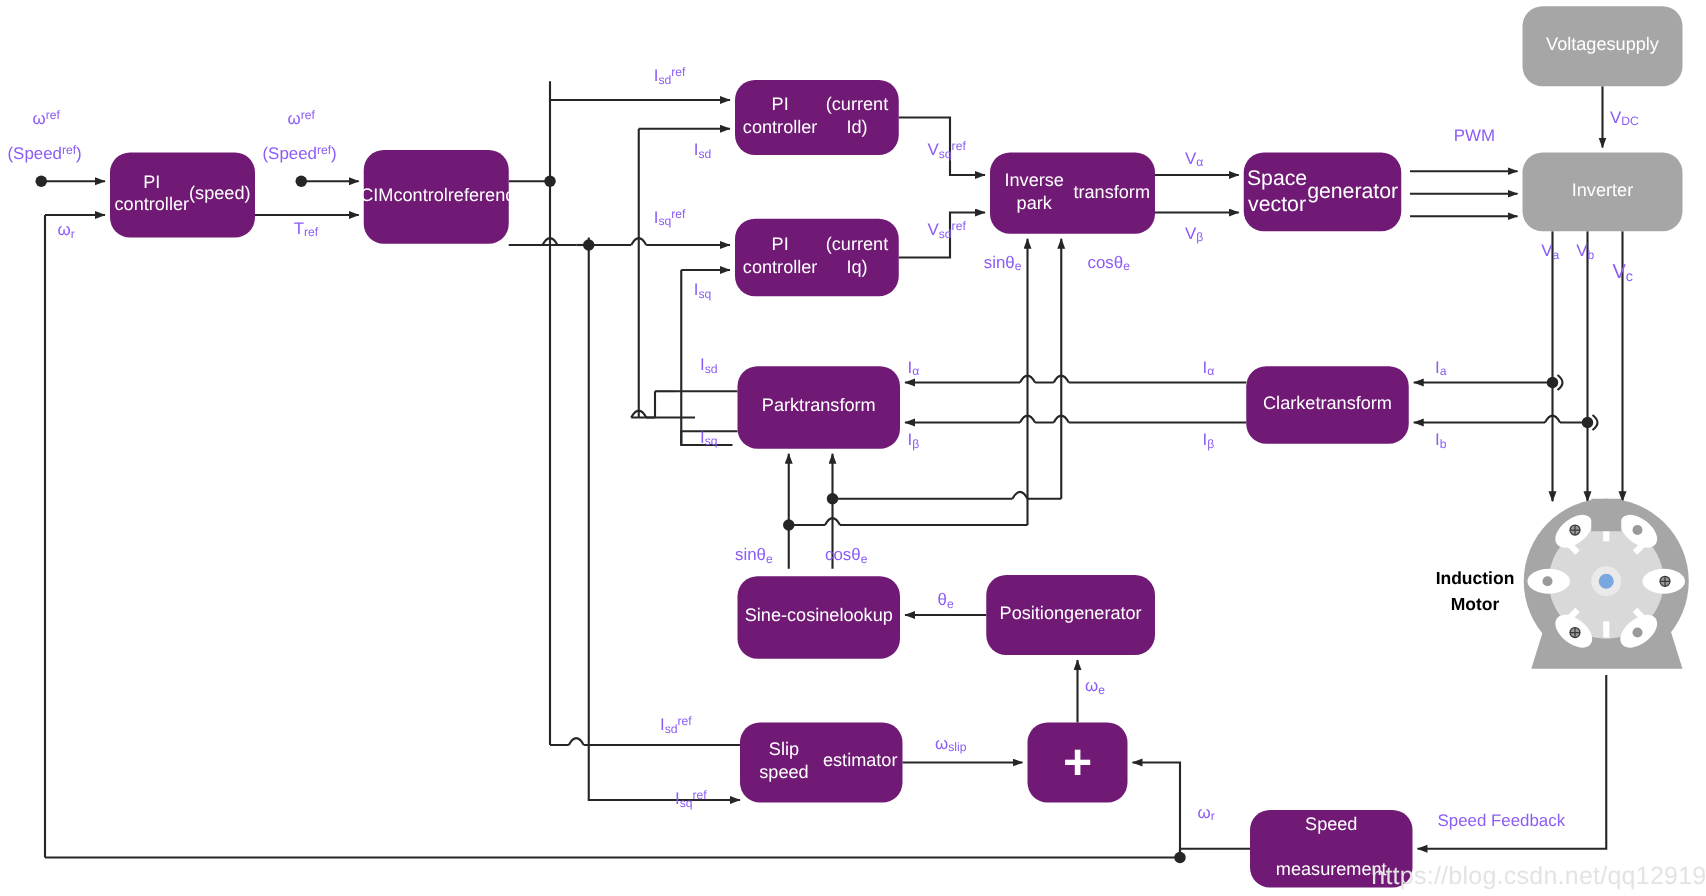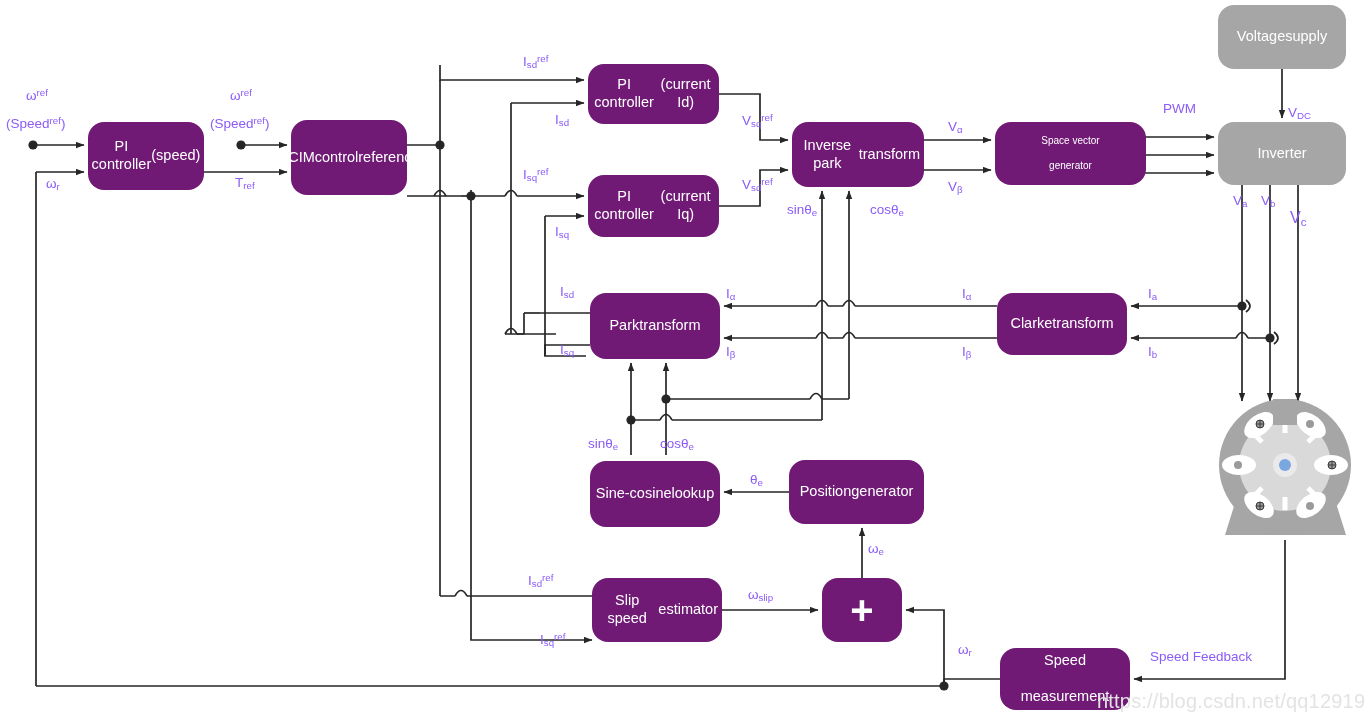--- a/index.html
+++ b/index.html
@@ -184,20 +184,21 @@
           <line x1="115" y1="72" x2="123" y2="72"></line>
           <line x1="119" y1="68" x2="119" y2="76"></line>
         <circle cx="47" cy="113" r="4"></circle>
           <line x1="43" y1="113" x2="51" y2="113"></line>
           <line x1="47" y1="109" x2="47" y2="117"></line>
       </g>
 
       <rect x="60" y="6" width="24" height="26" fill="#a6a6a6"></rect>
     </g>
   </svg>
+  <div class="mtrlabel" id="motor-label" style="left: 1115px; top: 452px; width: 130px; font-size: 14px;"><span>Induction</span><br><span>Motor</span></div>
 
   <div id="blocks-layer">
       <div class="blk blue" style="left: 88px; top: 122px; width: 116px; height: 68px; font-size: 14.5px;">
         <span>PI controller</span>
         <br>
         <span>(speed)</span>
       </div>
       <div class="blk blue" style="left: 291px; top: 120px; width: 116px; height: 75px; font-size: 14.5px;">
         <span>ACIM</span>
         <br>
@@ -213,21 +214,21 @@
       <div class="blk blue" style="left: 588px; top: 175px; width: 131px; height: 62px; font-size: 14.5px;">
         <span>PI controller</span>
         <br>
         <span>(current Iq)</span>
       </div>
       <div class="blk blue" style="left: 792px; top: 122px; width: 132px; height: 65px; font-size: 14.5px;">
         <span>Inverse park</span>
         <br>
         <span>transform</span>
       </div>
-      <div class="blk blue" style="left: 995px; top: 122px; width: 151px; height: 63px; font-size: 10px; flex-direction: column;">
+      <div class="blk blue" style="left: 995px; top: 122px; width: 126px; height: 63px; font-size: 17px;">
         <span>Space vector</span>
         <br>
         <span>generator</span>
       </div>
       <div class="blk gray" style="left: 1218px; top: 5px; width: 128px; height: 64px; font-size: 14.5px;">
         <span>Voltage</span>
         <br>
         <span>supply</span>
       </div>
       <div class="blk gray" style="left: 1218px; top: 122px; width: 128px; height: 63px; font-size: 14.5px;">
@@ -279,21 +280,21 @@
       <div class="lbl" style="left: 555px; top: 113px; font-size: 13.5px;">I<sub>sd</sub></div>
       <div class="lbl" style="left: 523px; top: 167px; font-size: 13.5px;">I<sub>sq</sub><sup>ref</sup></div>
       <div class="lbl" style="left: 555px; top: 225px; font-size: 13.5px;">I<sub>sq</sub></div>
       <div class="lbl" style="left: 742px; top: 113px; font-size: 13.5px;">V<sub>sq</sub><sup>ref</sup></div>
       <div class="lbl" style="left: 742px; top: 177px; font-size: 13.5px;">V<sub>sd</sub><sup>ref</sup></div>
       <div class="lbl" style="left: 787px; top: 203px; font-size: 13.5px;">sinθ<sub>e</sub></div>
       <div class="lbl" style="left: 870px; top: 203px; font-size: 13.5px;">cosθ<sub>e</sub></div>
       <div class="lbl" style="left: 948px; top: 120px; font-size: 13.5px;">V<sub>α</sub></div>
       <div class="lbl" style="left: 948px; top: 180px; font-size: 13.5px;">V<sub>β</sub></div>
       <div class="lbl" style="left: 1148px; top: 102px; font-size: 13.5px; margin-left: 15px;">PWM</div>
-      <div class="lbl" style="left: 1288px; top: 87px; font-size: 13.5px; margin-top: 19px;">V<sub>DC</sub></div>
+      <div class="lbl" style="left: 1288px; top: 87px; font-size: 13.5px;">V<sub>DC</sub></div>
       <div class="lbl" style="left: 1233px; top: 194px; font-size: 13.5px;">V<sub>a</sub></div>
       <div class="lbl" style="left: 1261px; top: 194px; font-size: 13.5px;">V<sub>b</sub></div>
       <div class="lbl" style="left: 1290px; top: 194px; font-size: 16px; margin-top: 15px;">V<sub>c</sub></div>
       <div class="lbl" style="left: 560px; top: 285px; font-size: 13.5px;">I<sub>sd</sub></div>
       <div class="lbl" style="left: 560px; top: 343px; font-size: 13.5px;">I<sub>sq</sub></div>
       <div class="lbl" style="left: 726px; top: 287px; font-size: 13.5px;">I<sub>α</sub></div>
       <div class="lbl" style="left: 726px; top: 345px; font-size: 13.5px;">I<sub>β</sub></div>
       <div class="lbl" style="left: 962px; top: 287px; font-size: 13.5px;">I<sub>α</sub></div>
       <div class="lbl" style="left: 962px; top: 345px; font-size: 13.5px;">I<sub>β</sub></div>
       <div class="lbl" style="left: 1148px; top: 287px; font-size: 13.5px;">I<sub>a</sub></div>

